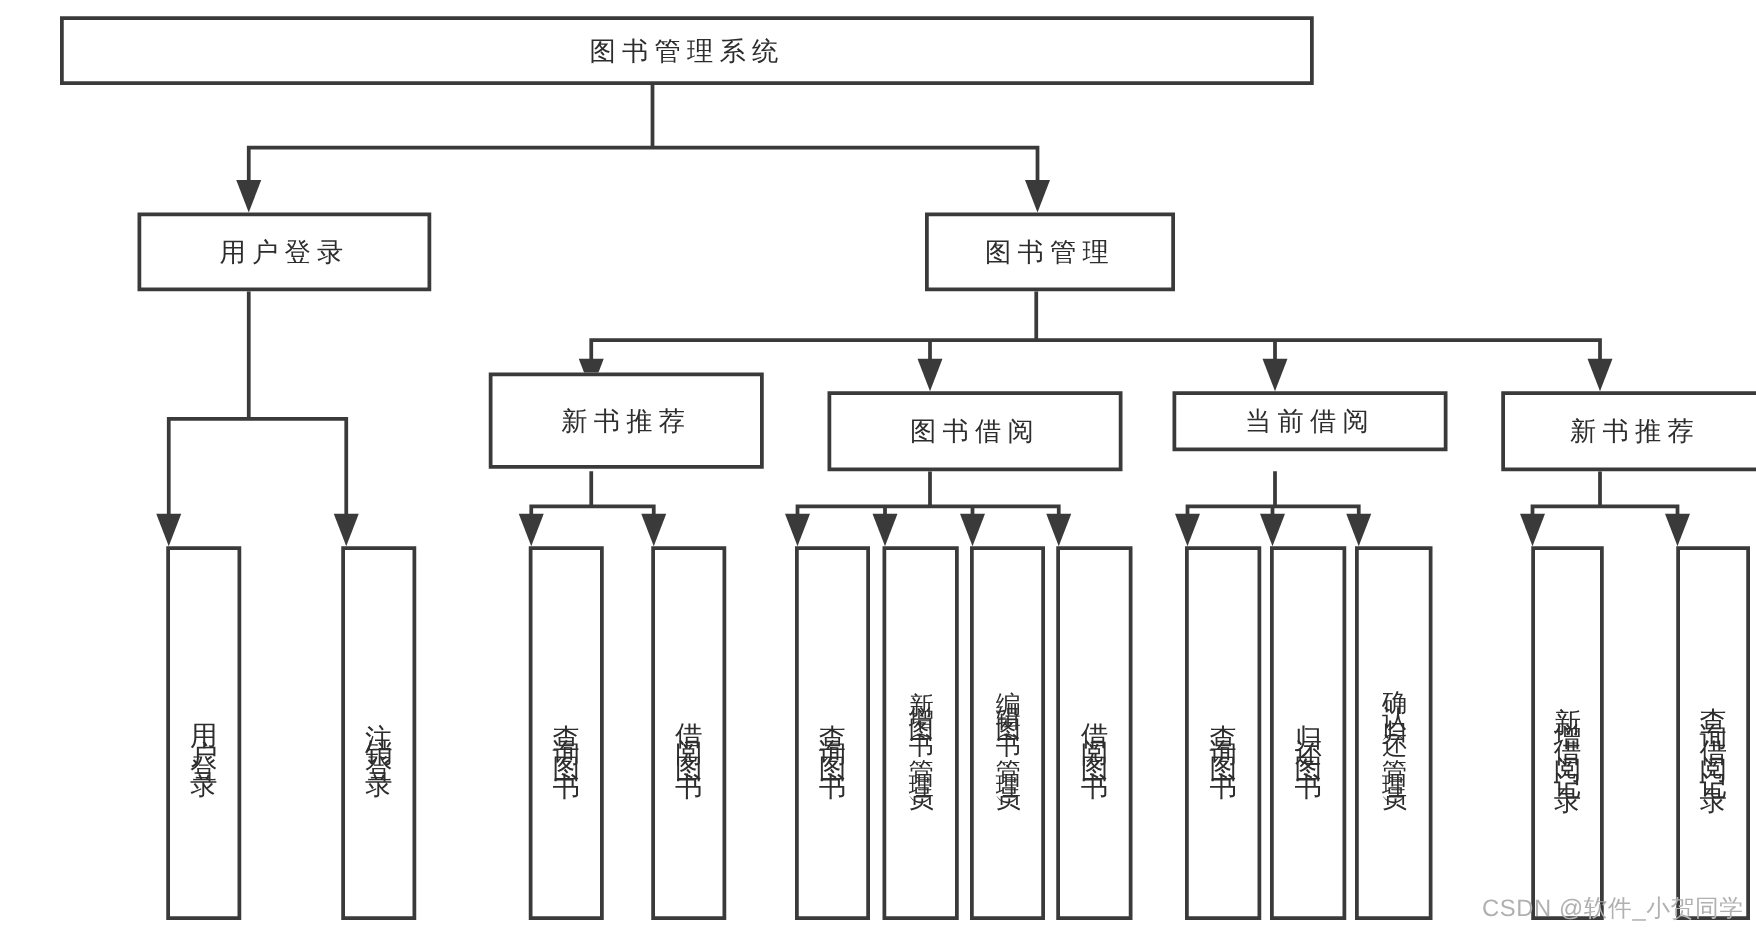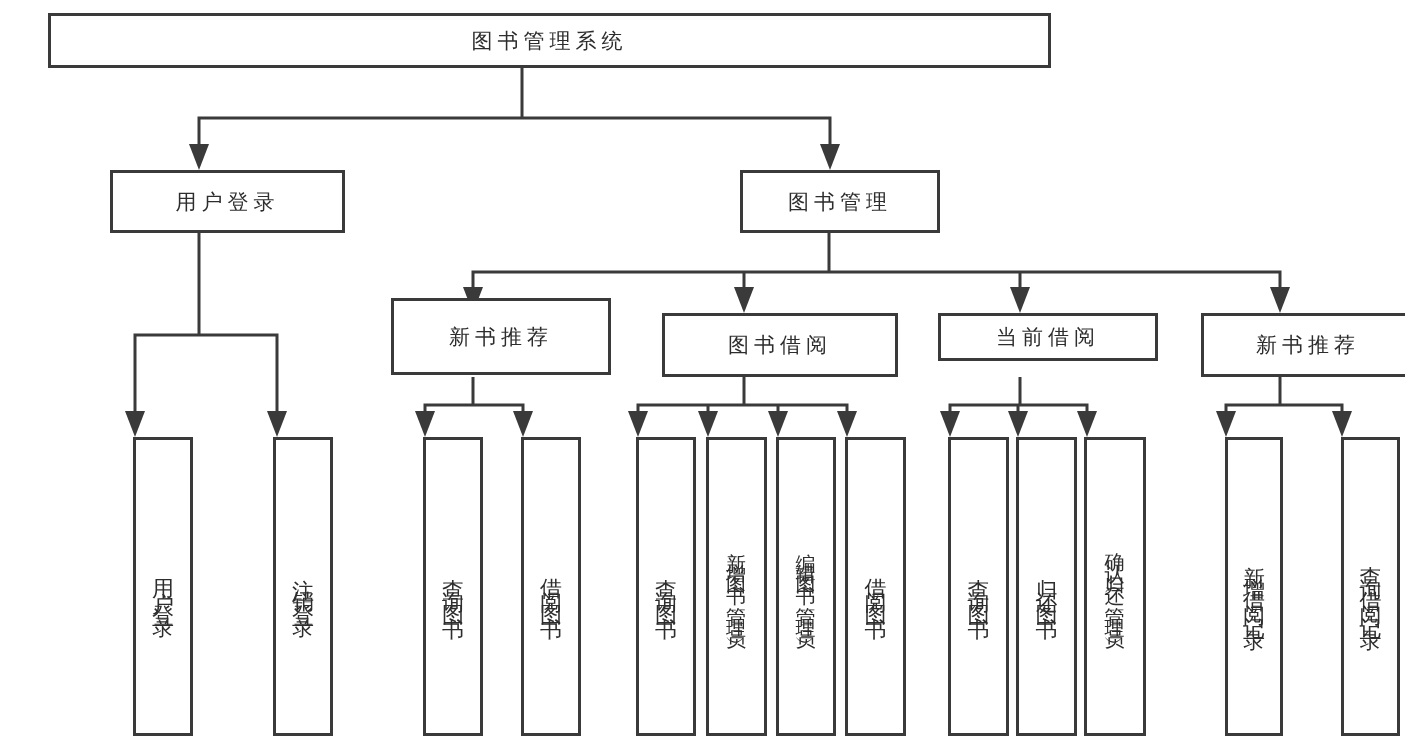--- a/index.html
+++ b/index.html
@@ -164,14 +164,15 @@
     <span class="vlabel long">确认归还（管理员）</span>
   </div>
 
   <div class="box" style="left:1197px;top:437px;width:58px;height:299px">
     <span class="vlabel">新增借阅记录</span>
   </div>
   <div class="box" style="left:1313px;top:437px;width:59px;height:299px">
     <span class="vlabel">查询借阅记录</span>
   </div>
 
+  <div id="watermark">CSDN @软件_小贺同学</div>
 
 </div>
 
 </body></html>

